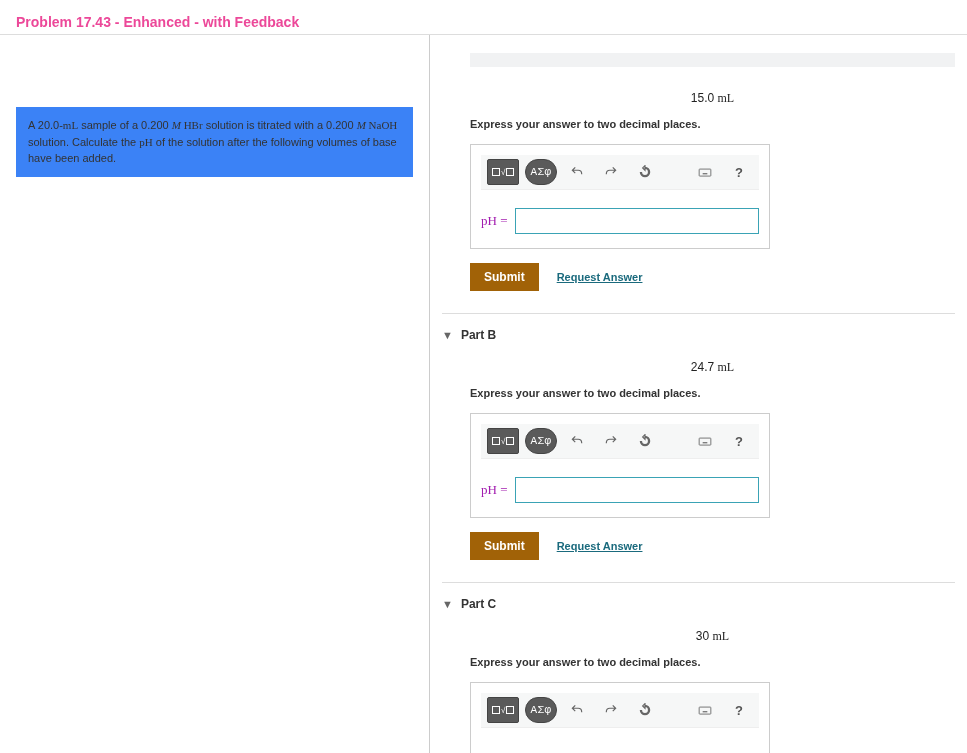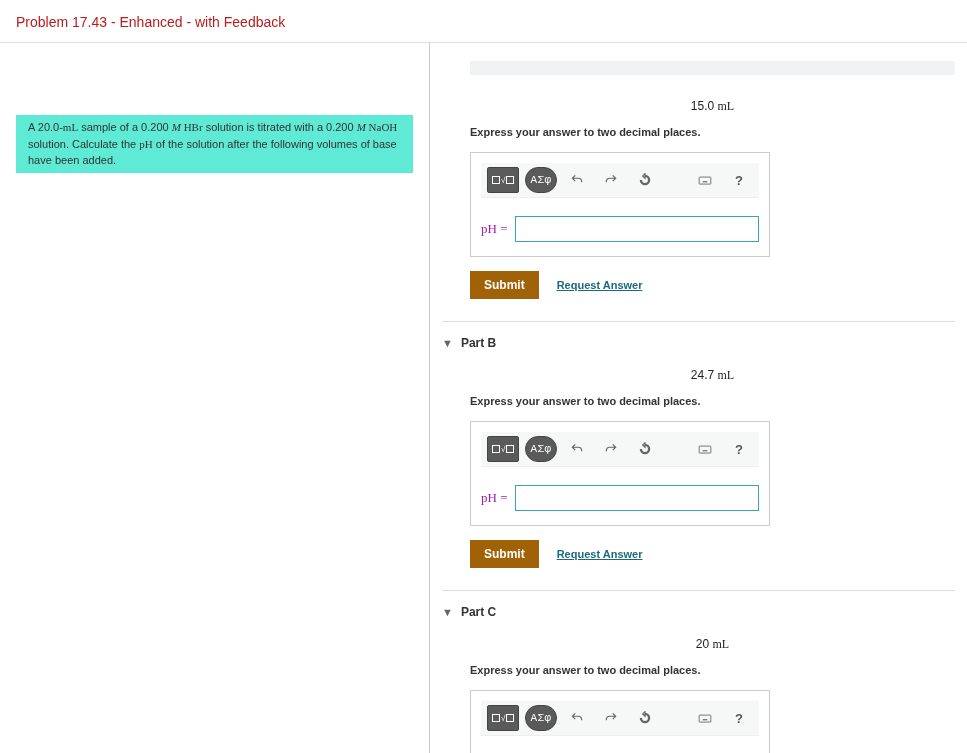--- a/index.html
+++ b/index.html
@@ -8,39 +8,39 @@
       padding: 0;
     }
     body {
       font-family: Arial, Helvetica, sans-serif;
       font-size: 12px;
       color: #333;
       background: #fff;
     }
     .page-title {
       font-size: 14px;
-      font-weight: normal;
-      color: #b91c1c;
-      padding: 14px 16px 12px;
+      font-weight: bold;
+      color: #ec4899;
+      padding: 14px 16px 4px;
       border-bottom: 1px solid #ddd;
     }
     .layout {
       display: flex;
       min-height: 700px;
     }
     .left-col {
       width: 430px;
       border-right: 1px solid #ccc;
       padding-top: 36px;
       padding-left: 16px;
       padding-right: 16px;
     }
     .problem-statement {
-      background: #5eead4;
-      padding: 4px 12px;
+      background: #3b82f6;
+      padding: 10px 12px;
       font-size: 11px;
       color: #333;
       line-height: 1.5;
       margin-top: 36px;
     }
     .problem-statement .serif {
       font-family: Georgia, 'Times New Roman', serif;
     }
     .problem-statement .italic {
       font-style: italic;
@@ -328,21 +328,21 @@
 
     <hr class="divider">
 
     <div class="part-block">
       <div class="part-header">
         <span class="caret">▼</span>
         <span>Part C</span>
       </div>
       <div class="part-body">
         <div class="volume-label">
-          <span>20 </span><span class="unit">mL</span>
+          <span>30 </span><span class="unit">mL</span>
         </div>
         <div class="instruction">Express your answer to two decimal places.</div>
 
         <div class="answer-widget">
           <div class="toolbar">
             <span class="tb-btn dark">
               <span class="template-box">
                 <span class="tmpl-sq"></span>
                   <sup style="font-size:8px;">√</sup>
                   <span class="tmpl-sq"></span>

